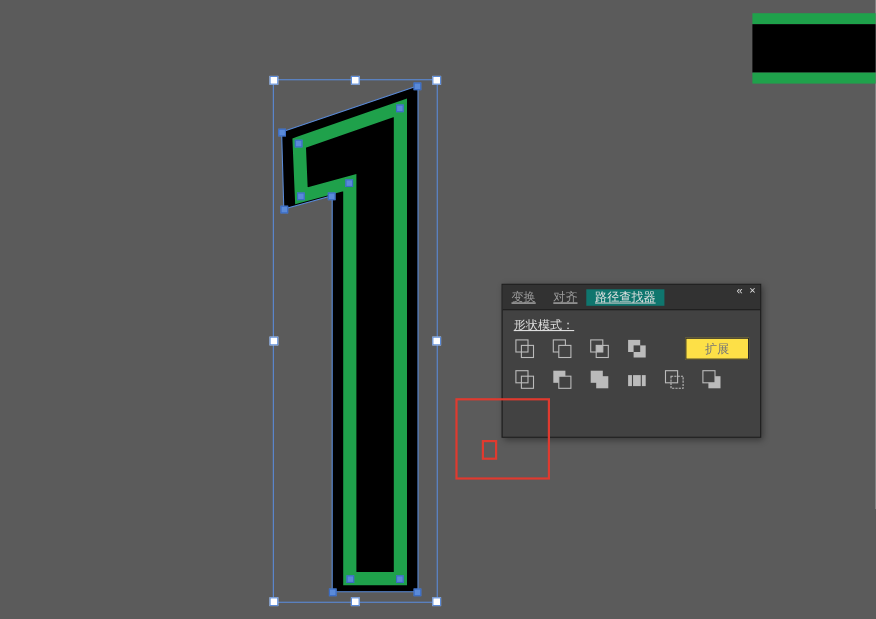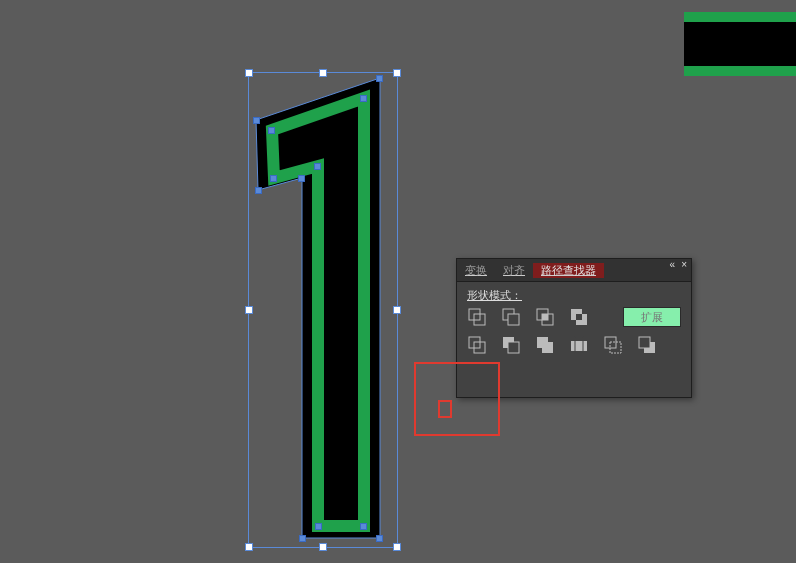--- a/index.html
+++ b/index.html
@@ -17,26 +17,26 @@
   .h-tl{left:-4px;top:-4px}.h-tr{right:-4px;top:-4px}.h-bl{left:-4px;bottom:-4px}.h-br{right:-4px;bottom:-4px}
   .h-tm{left:50%;margin-left:-4px;top:-4px}.h-bm{left:50%;margin-left:-4px;bottom:-4px}
   .h-ml{left:-4px;top:50%;margin-top:-4px}.h-mr{right:-4px;top:50%;margin-top:-4px}
   .anchor{position:absolute;width:5px;height:5px;background:#5a8ad8;border:1px solid #3a6bc4;}
   
   .panel{position:absolute;left:456px;top:258px;width:234px;height:138px;background:#424242;border:1px solid #1e1e1e;box-shadow:2px 2px 6px rgba(0,0,0,.4);}
   .panel-ctrl{position:absolute;right:0;top:-2px;height:16px;display:flex;align-items:center;gap:6px;padding:0 4px;}
   .panel-ctrl span{cursor:pointer;color:#ddd;font-size:10px;line-height:10px;}
   .tabs{height:22px;background:#323232;display:flex;align-items:center;border-bottom:1px solid #1e1e1e;text-decoration:underline;}
   .tab{padding:0 8px;display:flex;align-items:center;color:#9a9a9a;font-size:11px;cursor:pointer;}
-  .tab.active{background:#7f1d1d;color:#e2e2e2;}
+  .tab.active{background:#0f766e;color:#e2e2e2;}
   .sect{padding:6px 10px 2px 10px;font-size:11px;color:#ddd;text-decoration:underline;}
   .row-icons{display:flex;align-items:center;gap:14px;padding:2px 10px 6px 10px;}
   .icon{width:20px;height:20px;position:relative;cursor:pointer;}
   .icon svg{position:absolute;left:0;top:0}
-  .expand-btn{margin-left:auto;width:56px;height:18px;border:1px solid #2a2a2a;background:#86efac;color:#777;font-size:11px;display:flex;align-items:center;justify-content:center;cursor:default;}
+  .expand-btn{margin-left:auto;width:56px;height:18px;border:1px solid #2a2a2a;background:#fde047;color:#777;font-size:11px;display:flex;align-items:center;justify-content:center;cursor:default;}
   
   .callout{position:absolute;left:414px;top:362px;width:82px;height:70px;border:2px solid #e03a2f;pointer-events:none;}
   .callout-inner{position:absolute;left:438px;top:400px;width:10px;height:14px;border:2px solid #e03a2f;pointer-events:none;}
 </style>
 </head>
 <body>
 
 <div class="canvas">
 
   <div class="swatch">

